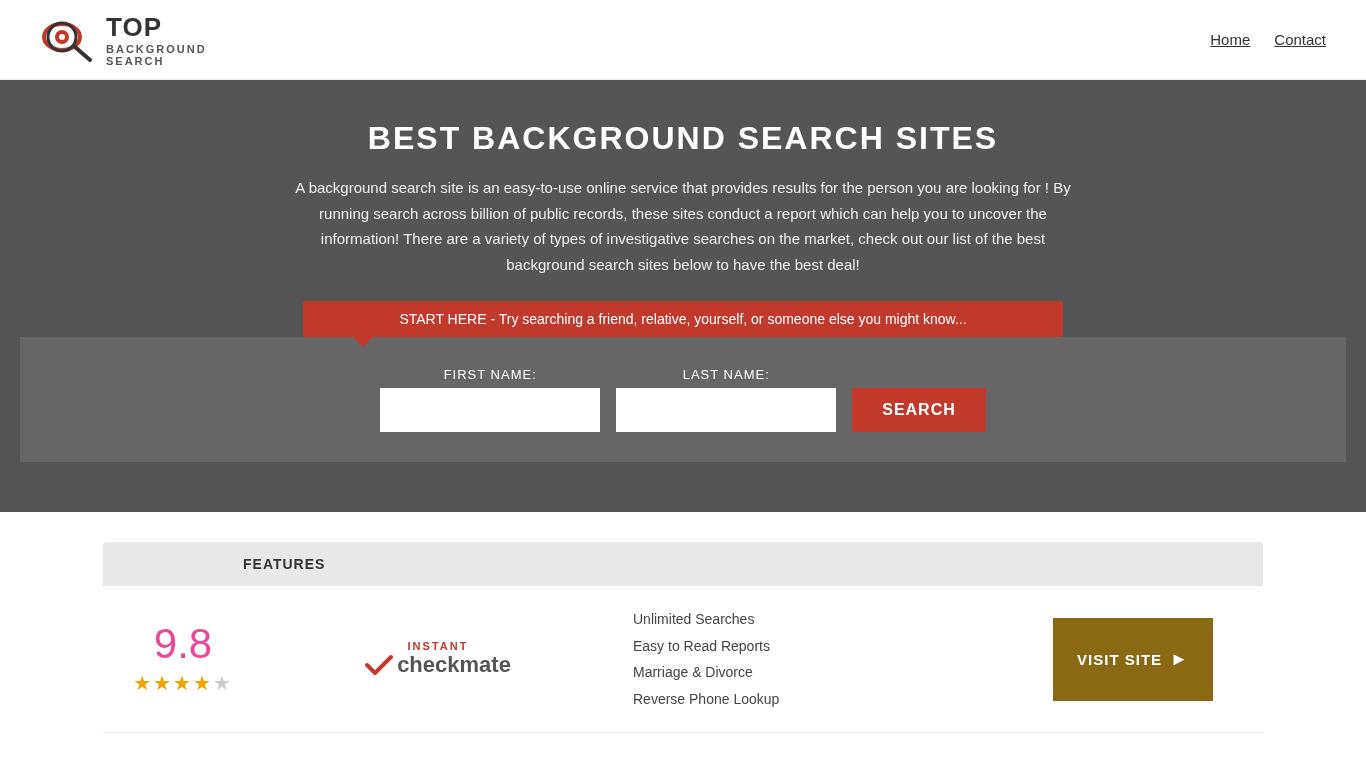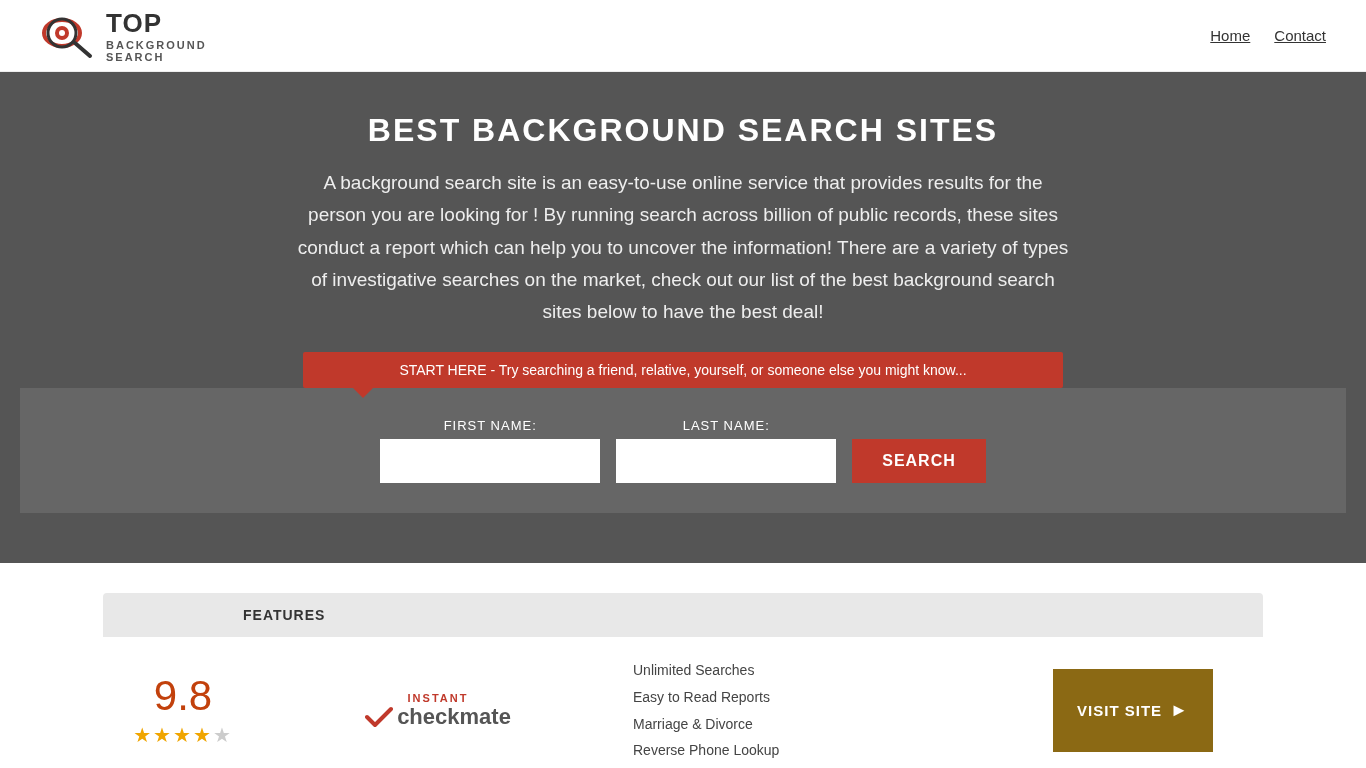--- a/index.html
+++ b/index.html
@@ -6,21 +6,21 @@
     body { font-family: Arial, sans-serif; background: #fff; color: #333; }
 
     
     .header {
       display: flex;
       align-items: center;
       justify-content: space-between;
       padding: 10px 40px;
       background: #fff;
       border-bottom: 1px solid #eee;
-      height: 72px;
+      height: 80px;
     }
     .logo-area {
       display: flex;
       align-items: center;
       gap: 6px;
     }
     .logo-text-block {
       display: flex;
       flex-direction: column;
     }
@@ -53,21 +53,21 @@
     .hero h1 {
       font-size: 32px;
       font-weight: 900;
       letter-spacing: 2px;
       color: #fff;
       margin-bottom: 18px;
     }
     .hero p {
       max-width: 780px;
       margin: 0 auto 24px;
-      font-size: 19px;
+      font-size: 15px;
       line-height: 1.7;
       color: #eee;
     }
 
     
     .tooltip-bar {
       position: relative;
       background: #c0392b;
       color: #fff;
       padding: 10px 20px;
@@ -157,21 +157,21 @@
     }
     .score-block {
       display: flex;
       flex-direction: column;
       align-items: center;
       gap: 6px;
     }
     .score-number {
       font-size: 42px;
       font-weight: 300;
-      color: #c2410c;
+      color: #ec4899;
       line-height: 1;
     }
     .stars {
       color: #f0a500;
       font-size: 20px;
       letter-spacing: 2px;
     }
     .service-logo {
       display: flex;
       align-items: center;

